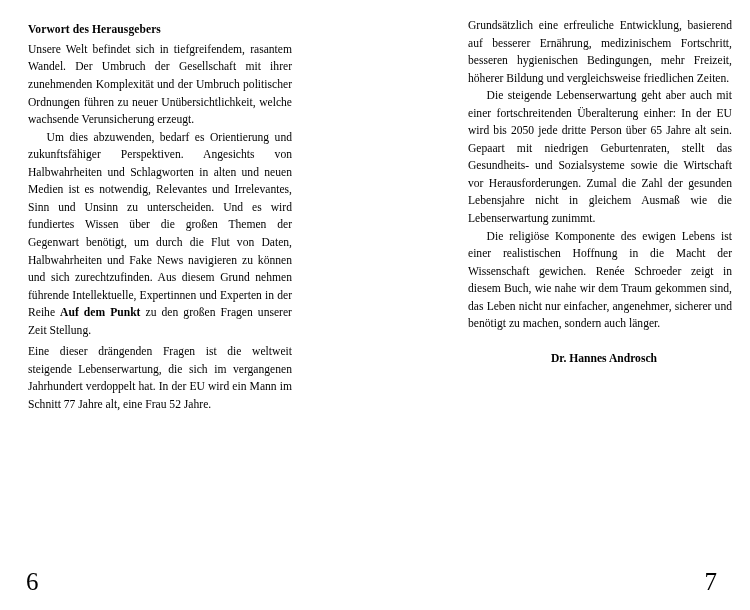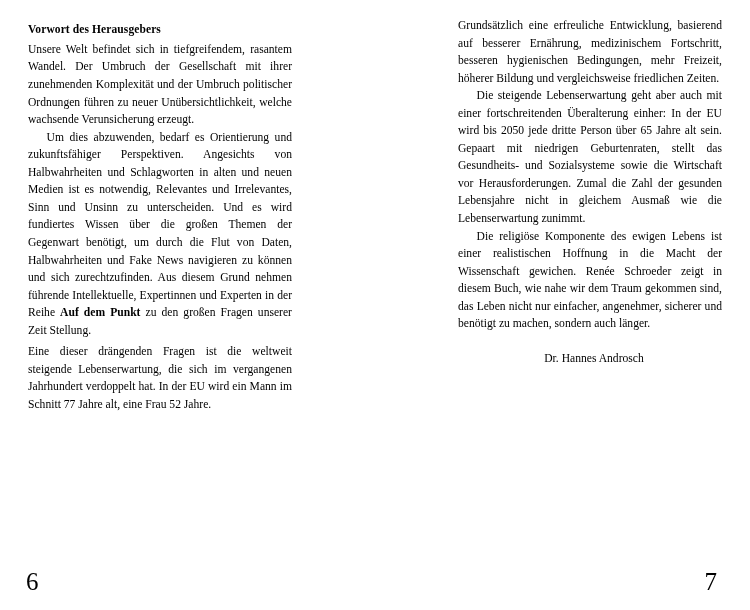--- a/index.html
+++ b/index.html
@@ -22,21 +22,21 @@
   }
   .col {
     position: absolute;
     top: 0;
     width: 264px;
   }
   .col-left {
     left: 28px;
   }
   .col-right {
-    left: 458px;
+    left: 468px;
   }
   .heading {
     font-family: "Liberation Serif", serif;
     font-weight: bold;
     font-size: 11.5px;
     line-height: 1.3;
     margin: 0;
     padding-top: 18px;
     letter-spacing: 0.1px;
   }
@@ -65,21 +65,21 @@
     padding-top: 17px;
   }
   .bold {
     font-weight: bold;
   }
   .signature {
     margin: 0;
     padding-top: 17.4px;
     font-size: 11.6px;
     line-height: 17.55px;
-    font-weight: normal;
+    font-weight: bold;
     text-align: center;
     padding-left: 8px;
   }
   .folio {
     position: absolute;
     bottom: 16px;
     font-family: "Liberation Serif", serif;
     font-size: 25px;
     line-height: 1;
     color: #000000;

